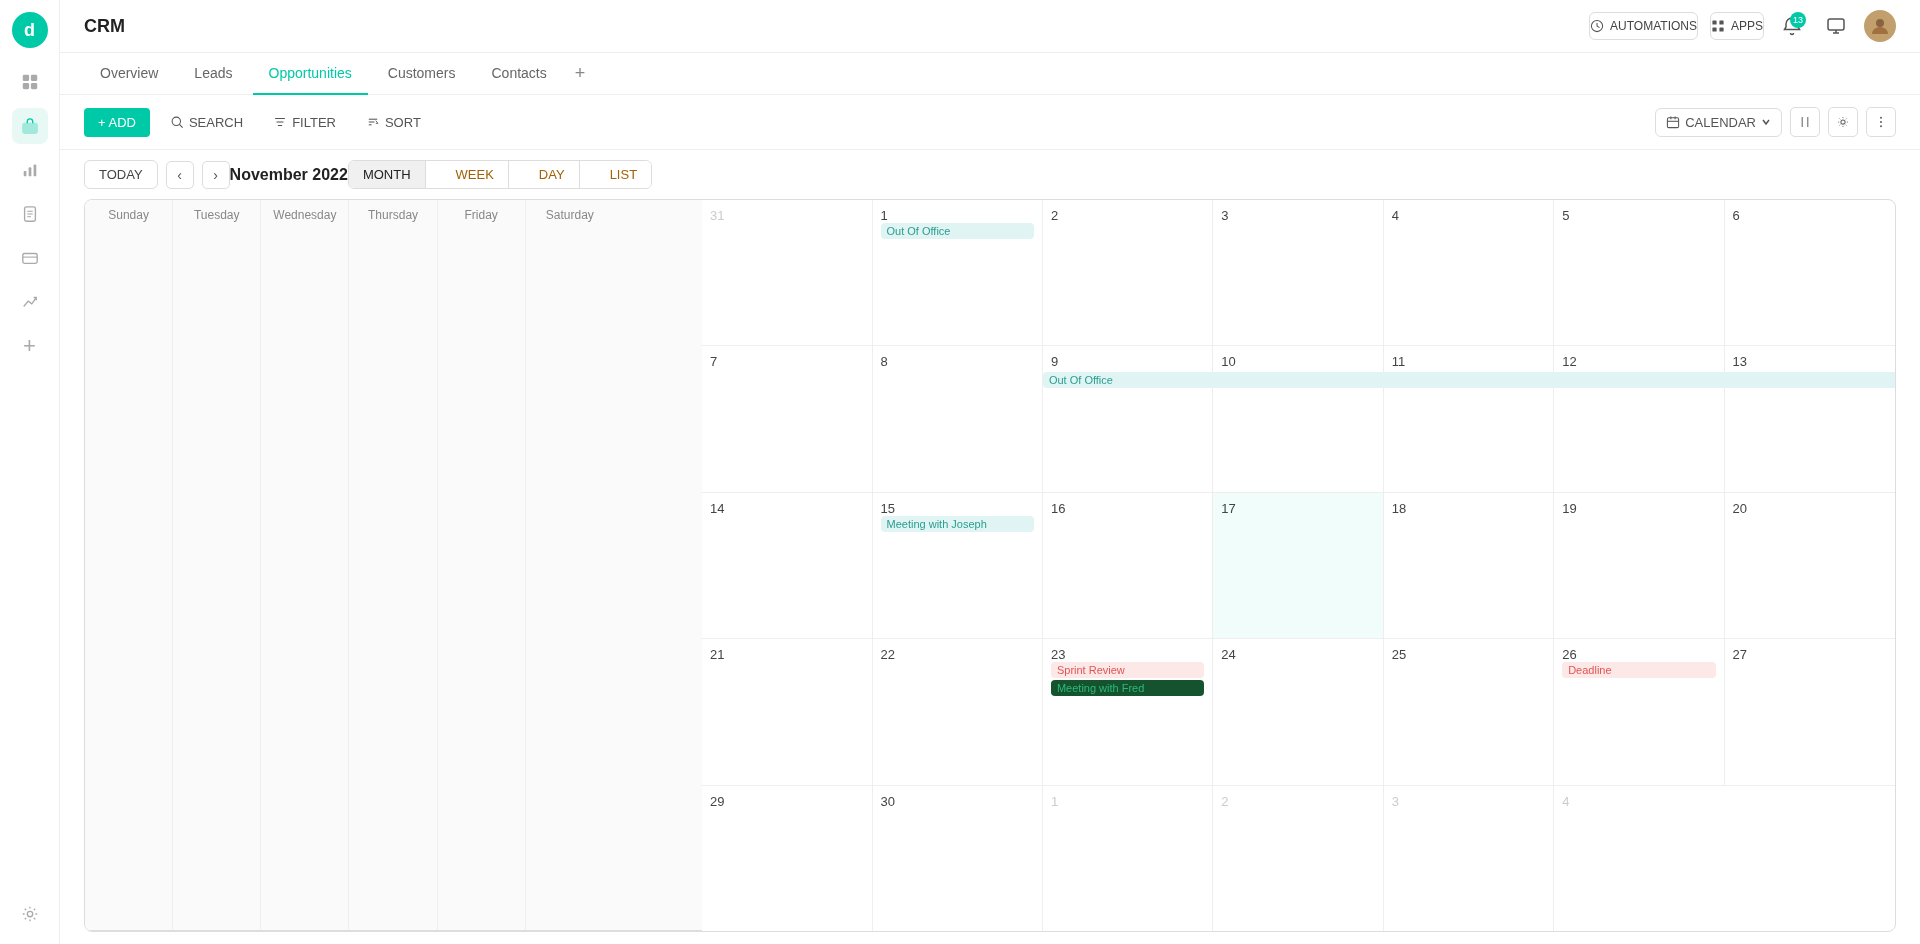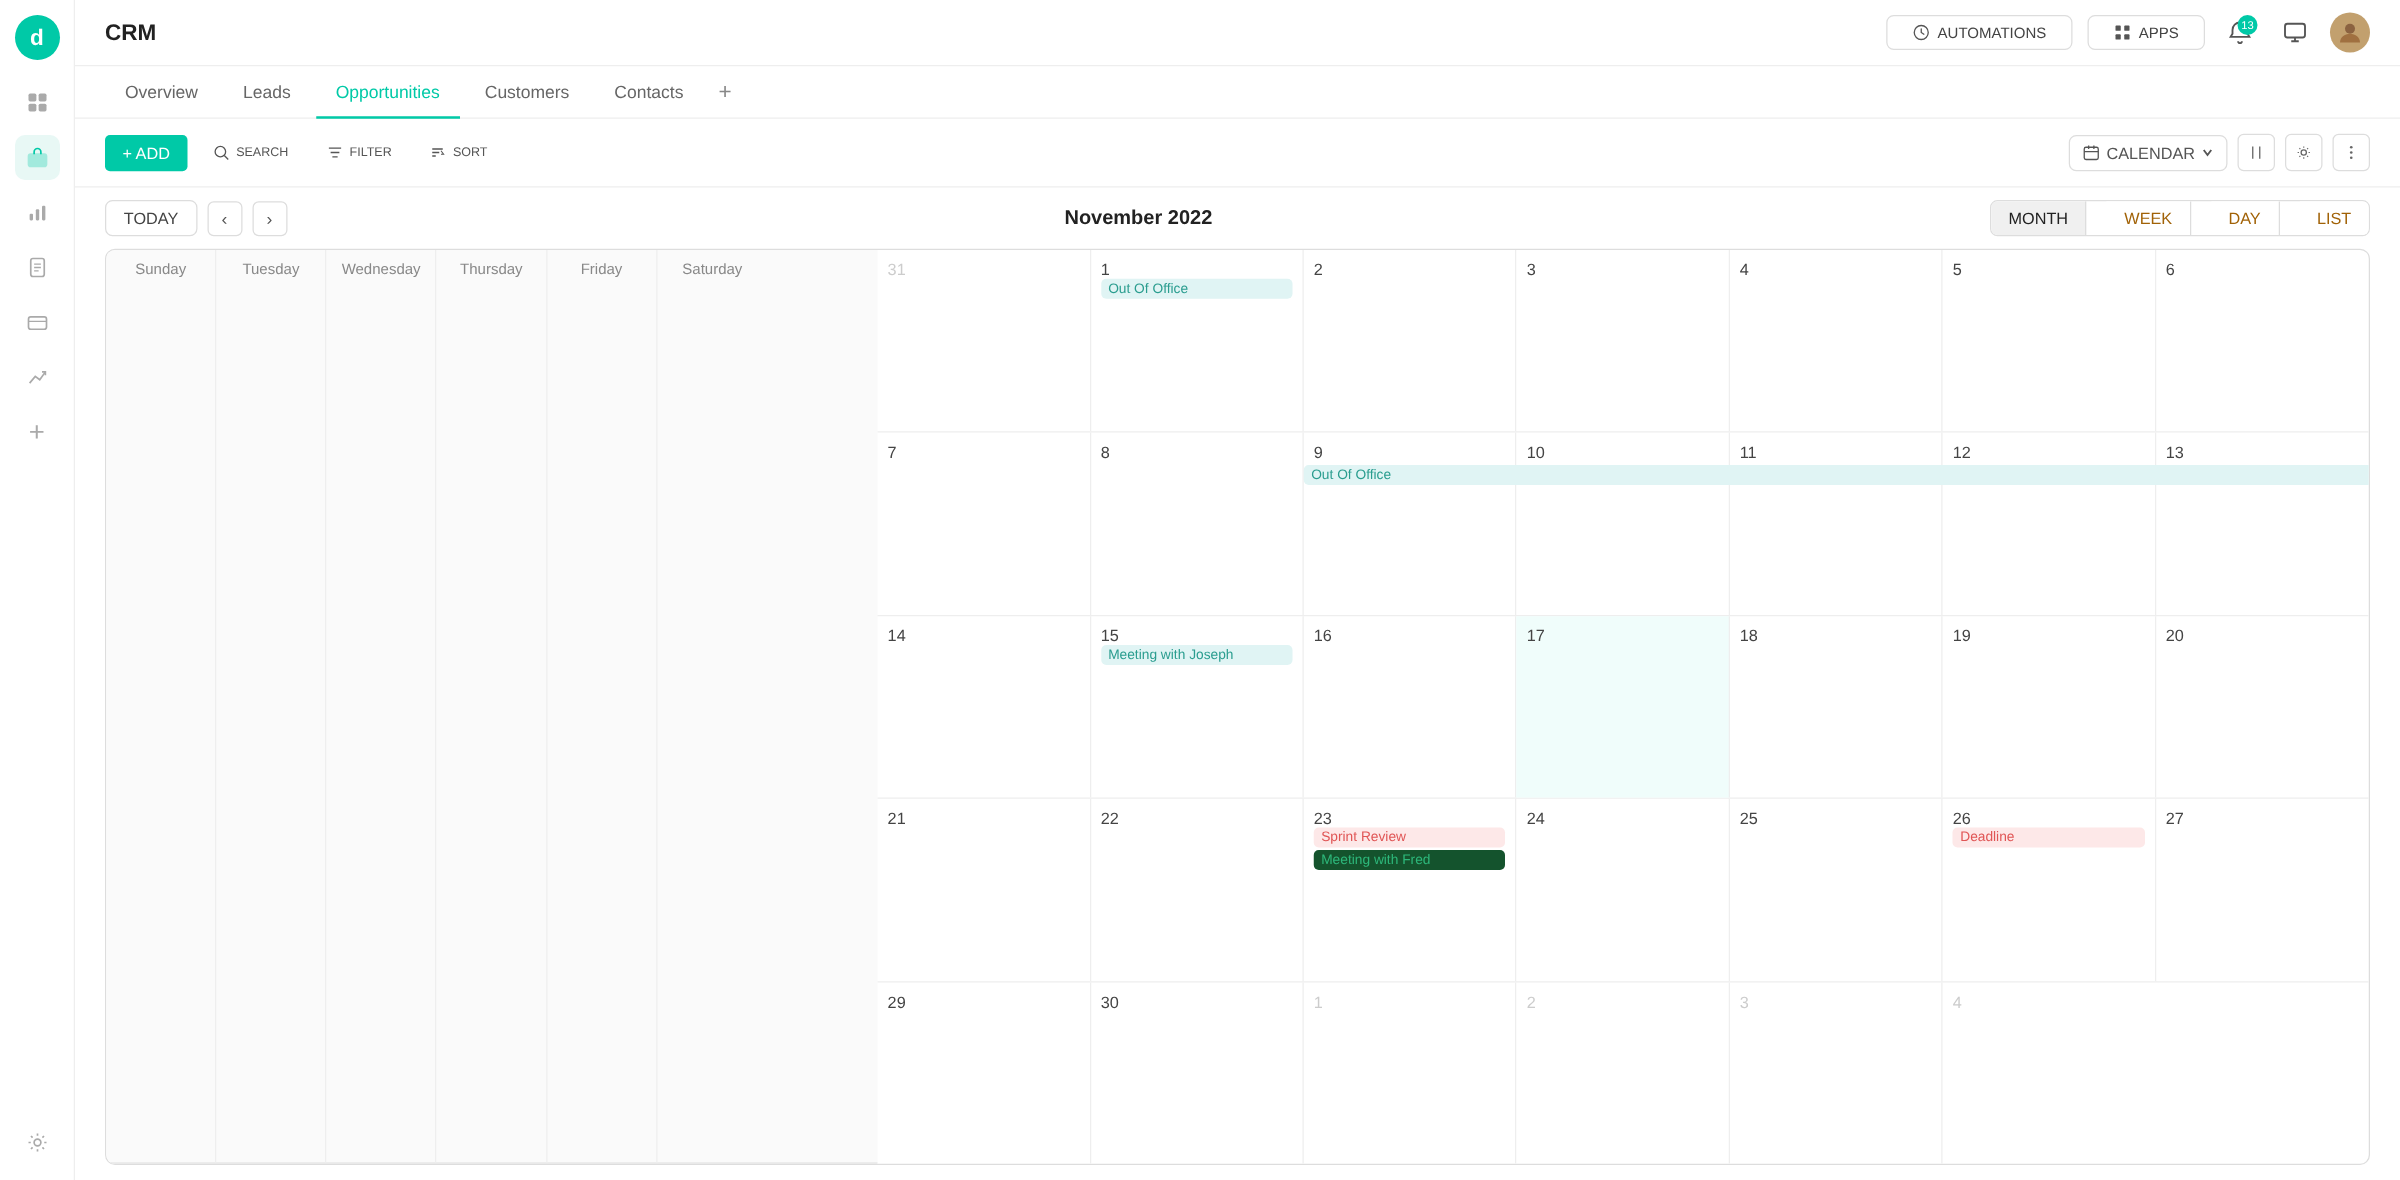--- a/index.html
+++ b/index.html
@@ -54,21 +54,21 @@
       padding: 10px 24px;
       border-bottom: 1px solid #eee;
       justify-content: space-between;
     }
     .header-left { display: flex; align-items: center; gap: 20px; }
     .header-title { font-size: 18px; font-weight: 700; color: #222; }
     .header-right { display: flex; align-items: center; gap: 12px; }
     .header-btn {
       display: flex; align-items: center; gap: 6px;
       border: 1px solid #ddd; border-radius: 6px;
-      padding: 6px 20px; cursor: pointer;
+      padding: 6px 0; cursor: pointer;
       font-size: 12px; color: #444; background: #fff; text-align: right;
     }
     .notif-btn {
       position: relative; cursor: pointer;
       width: 32px; height: 32px;
       display: flex; align-items: center; justify-content: center;
       font-size: 18px; color: #555;
     }
     .notif-badge {
       position: absolute; top: 2px; right: 2px;
@@ -127,42 +127,41 @@
       display: flex; align-items: center; gap: 6px;
       background: #00c9a7; color: white;
       border: none; border-radius: 4px;
       padding: 7px 14px; cursor: pointer;
       font-size: 13px; font-weight: 500;
     }
     .btn-tool {
       display: flex; align-items: center; gap: 5px;
       background: none; border: none;
       cursor: pointer; color: #555;
-      font-size: 10px; padding: 6px 10px;
+      font-size: 13px; padding: 6px 10px;
       border-radius: 5px;
     }
     .btn-calendar-view {
       display: flex; align-items: center; gap: 5px;
       border: 1px solid #ddd; border-radius: 6px;
       padding: 6px 10px; cursor: pointer;
       font-size: 13px; color: #555; background: #fff;
     }
     .toolbar-icon-btn {
       width: 30px; height: 30px;
       display: flex; align-items: center; justify-content: center;
       border: 1px solid #ddd; border-radius: 5px;
       cursor: pointer; color: #666; background: #fff;
     }
 
     
     .cal-nav {
       display: flex;
       align-items: center;
       padding: 10px 24px;
-      justify-content: space-between;
     }
     .cal-nav-left { display: flex; align-items: center; gap: 8px; }
     .btn-today {
       border: 1px solid #ddd; border-radius: 6px;
       padding: 6px 14px; cursor: pointer;
       font-size: 13px; background: #fff; color: #444;
     }
     .btn-arrow {
       width: 28px; height: 28px;
       border: 1px solid #ddd; border-radius: 5px;

